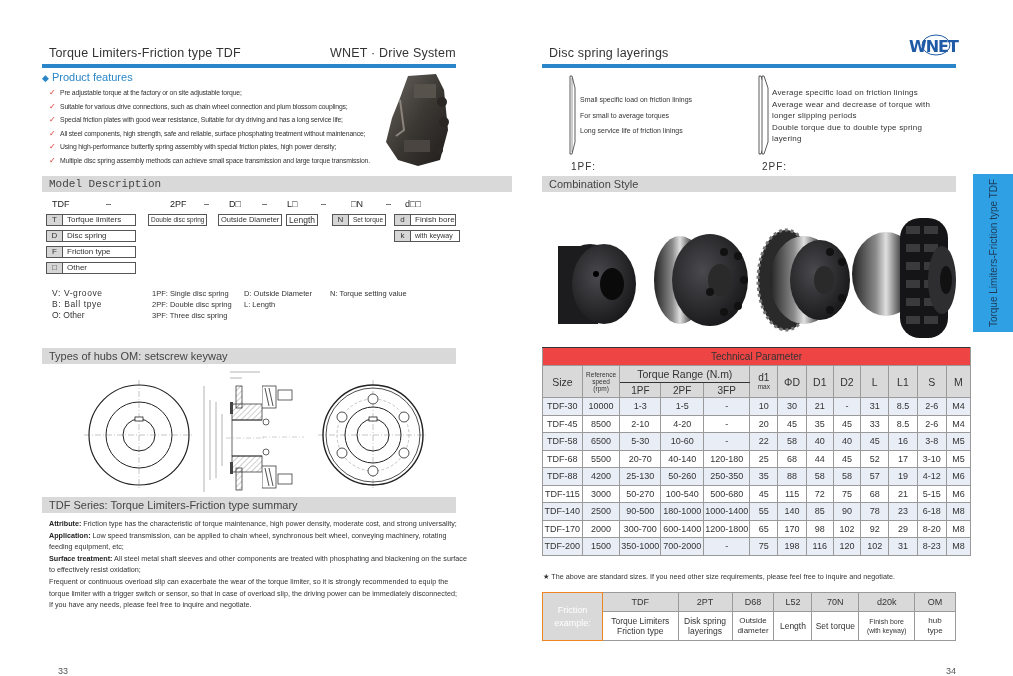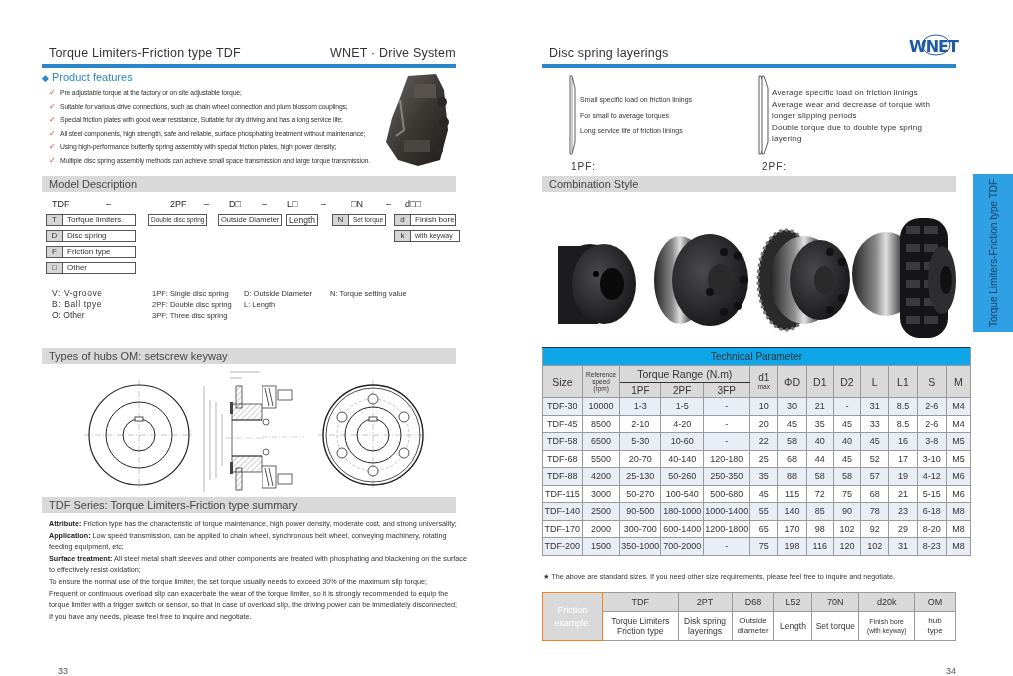--- a/index.html
+++ b/index.html
@@ -42,21 +42,21 @@
   .spring-text2 { font-size: 8px; color: #333; line-height: 11.5px; letter-spacing: 0.2px; }
   .pf-label { font-size: 10px; color: #333; letter-spacing: 1px; }
 
   
   .side-tab { background: #2fa0e4; width: 40px; height: 158px; }
   .side-tab span { position: absolute; left: 50%; top: 50%; transform: translate(-50%,-50%) rotate(-90deg); white-space: nowrap; font-size: 10px; color: #1d3c5a; }
 
   
   table.tech { border-collapse: collapse; font-size: 9px; color: #333; }
   table.tech td, table.tech th { border: 1px solid #9a9a9a; text-align: center; font-weight: normal; padding: 0; white-space: nowrap; }
-  table.tech .title-row th { background: #0ea5e9; height: 18px; font-size: 10px; border-top: 1.5px solid #333; }
+  table.tech .title-row th { background: #ef4444; height: 18px; font-size: 10px; border-top: 1.5px solid #333; }
   table.tech .head th { background: #d9d9d9; }
   table.tech .head .big { font-size: 10.5px; }
   table.tech .head .tiny { font-size: 6.5px; line-height: 7px; }
   table.tech .head .sub { font-size: 10px; height: 15px; }
   table.tech .trange { border-bottom: 1.5px solid #333; }
   table.tech tbody td { height: 17.5px; }
   table.tech tbody tr:nth-child(odd) td { background: #e8edf6; }
   table.tech tbody tr:nth-child(even) td { background: #ffffff; }
 
   .note { font-size: 7.2px; color: #333; white-space: nowrap; }
@@ -102,21 +102,21 @@
     </defs>
     <path d="M30 6 L58 4 L66 20 L70 60 L62 90 L40 96 L20 90 L8 72 L14 48 L22 28 Z" fill="url(#mg1)"></path>
     <rect x="36" y="14" width="22" height="14" fill="#57524c"></rect>
     <rect x="26" y="70" width="26" height="12" fill="#4a4540"></rect>
     <circle cx="64" cy="32" r="5" fill="#2a2725"></circle>
     <circle cx="66" cy="52" r="5" fill="#2a2725"></circle>
     <circle cx="60" cy="80" r="5" fill="#2a2725"></circle>
     <path d="M22 30 L26 60 L18 66" stroke="#8a837c" stroke-width="2" fill="none"></path>
   </svg>
 
-  <div class="abs gray-bar" style="left:42px;top:176px;width:414px;">
+  <div class="abs gray-bar" style="left:42px;top:176px;width:470px;font-family:Liberation Mono, monospace;">
     <span>Model Description</span>
   </div>
 
   <div class="abs code-row" style="left:52px;top:199px;">TDF</div>
   <div class="abs code-row" style="left:106px;top:199px;">–</div>
   <div class="abs code-row" style="left:170px;top:199px;">2PF</div>
   <div class="abs code-row" style="left:204px;top:199px;">–</div>
   <div class="abs code-row" style="left:229px;top:199px;">D□</div>
   <div class="abs code-row" style="left:262px;top:199px;">–</div>
   <div class="abs code-row" style="left:287px;top:199px;">L□</div>
@@ -242,21 +242,20 @@
   </svg>
 
   <div class="abs gray-bar" style="left:42px;top:497px;width:414px;">
     <span>TDF Series: Torque Limiters-Friction type summary</span>
   </div>
 
   <div class="abs summary" style="left:49px;top:518px;width:420px;">
     <p><b>Attribute:</b><span> Friction type has the characteristic of torque maintenance, high power density, moderate cost, and strong universality;</span></p>
     <p><b>Application:</b><span> Low speed transmission, can be applied to chain wheel, synchronous belt wheel, conveying machinery, rotating feeding equipment, etc;</span></p>
     <p><b>Surface treatment:</b><span> All steel metal shaft sleeves and other components are treated with phosphating and blackening on the surface to effectively resist oxidation;</span></p>
-    <p>To ensure the normal use of the torque limiter, the set torque usually needs to exceed 30% of the maximum slip torque;</p>
     <p>Frequent or continuous overload slip can exacerbate the wear of the torque limiter, so it is strongly recommended to equip the torque limiter with a trigger switch or sensor, so that in case of overload slip, the driving power can be immediately disconnected;</p>
     <p>If you have any needs, please feel free to inquire and negotiate.</p>
   </div>
 
   <div class="abs page-num" style="left:58px;top:666px;">33</div>
 </div>
 
 <div>
 
   <div class="abs page-title" style="left:549px;top:46px;">Disc spring layerings</div>

